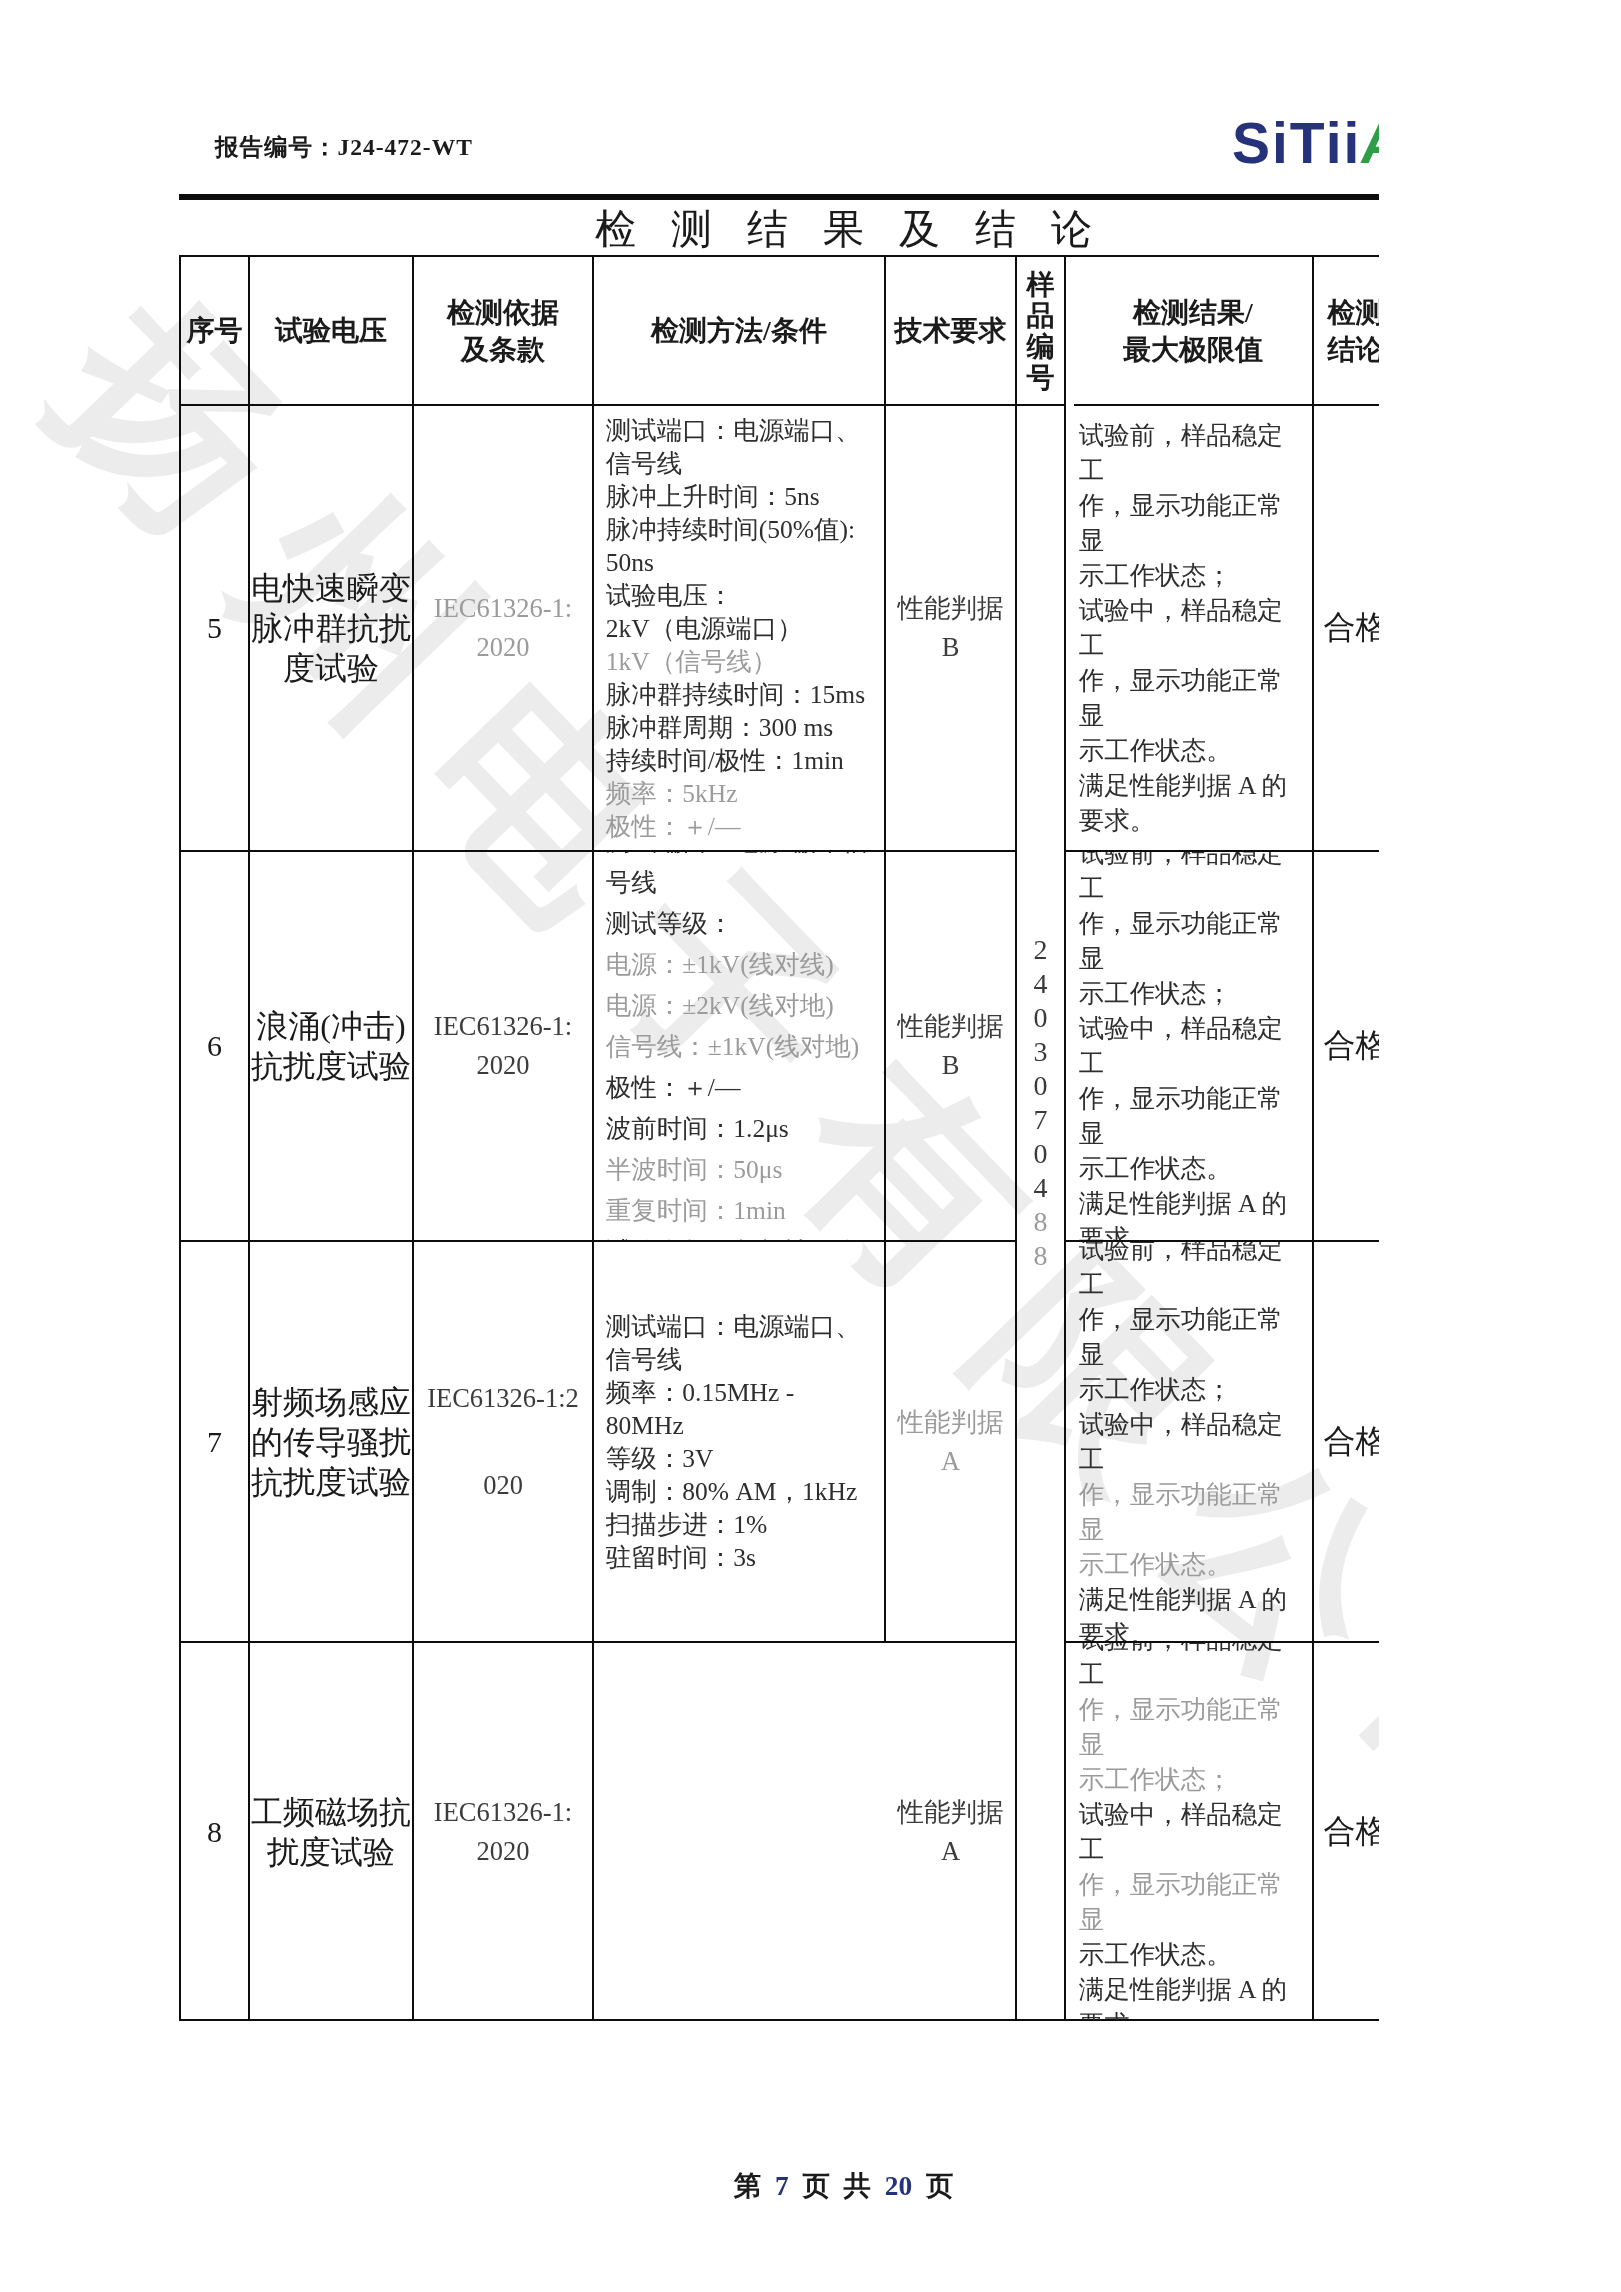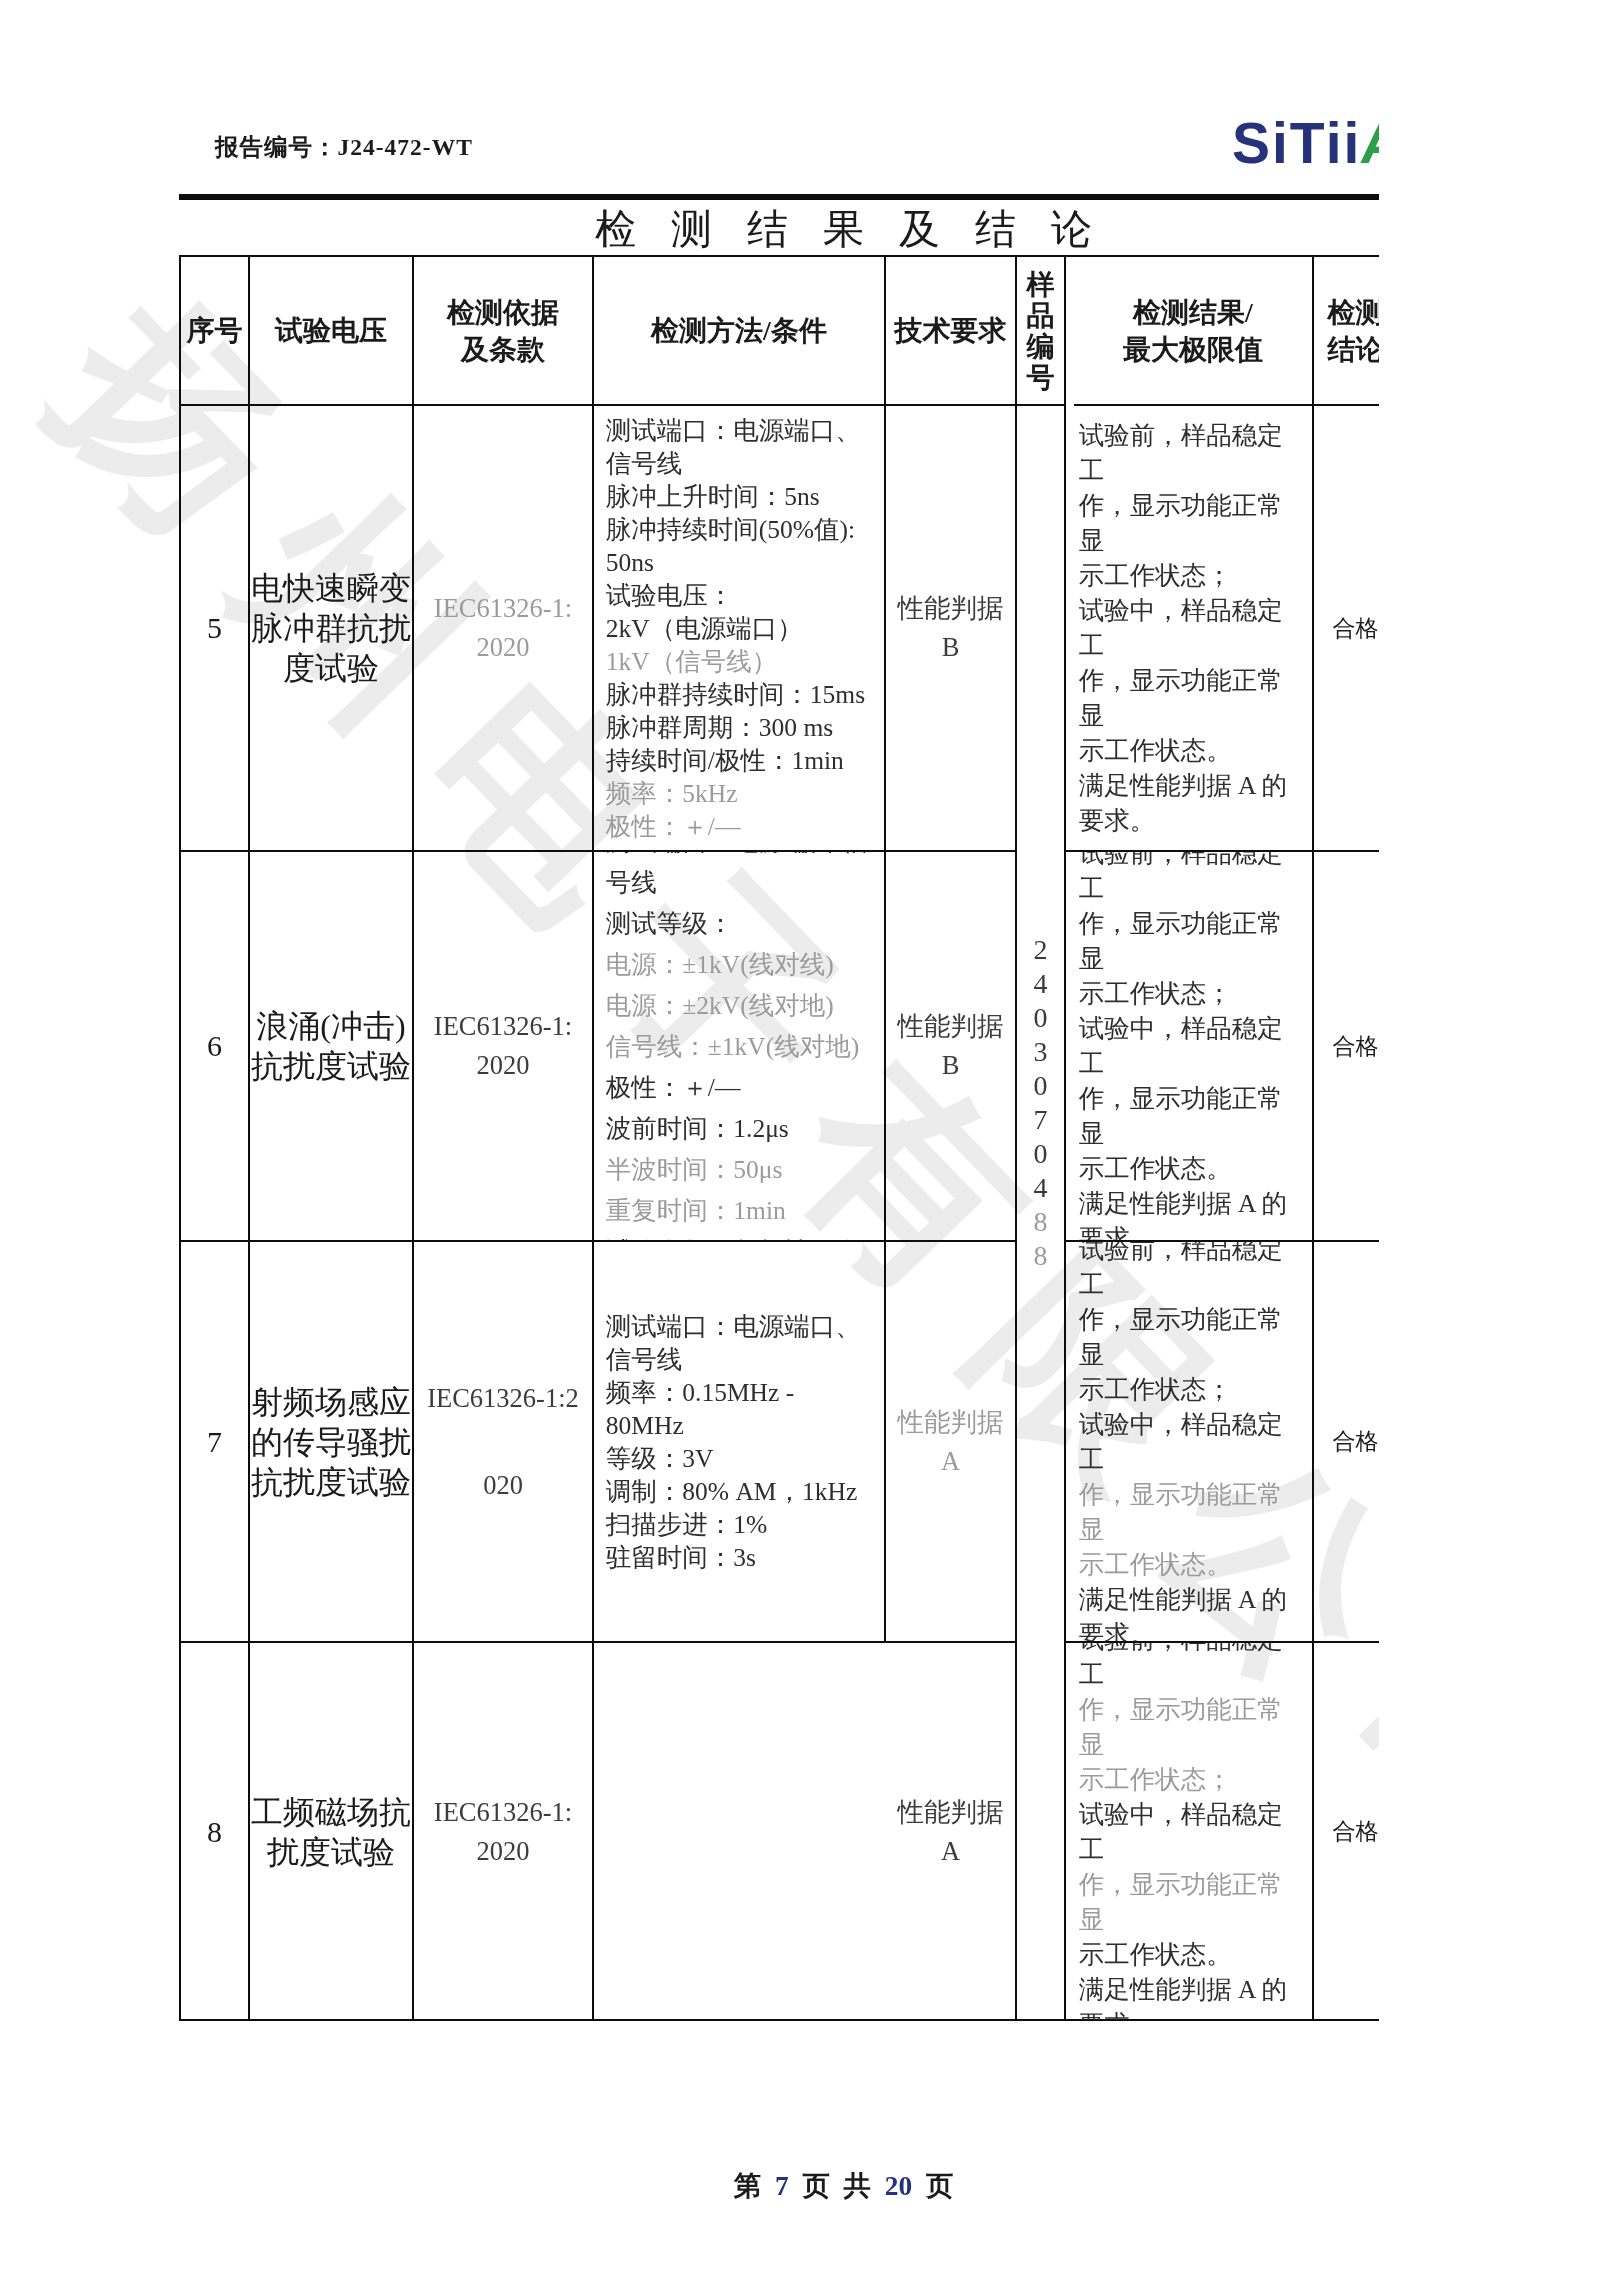--- a/index.html
+++ b/index.html
@@ -40,21 +40,21 @@
   .cell.last-col{border-right:none;}
   .cell.last-row{border-bottom:none;}
   .th{font-weight:bold;font-size:28px;line-height:37px;text-align:center;}
   .th.vertical{line-height:31px;}
   .c-seq{font-size:30px;}
   .c-item{font-size:32px;line-height:40px;text-align:center;}
   .c-basis{font-size:26.5px;line-height:39px;text-align:center;color:#3c3c3c;}
   .c-method{font-size:25.5px;line-height:33px;align-items:flex-start;text-align:left;padding:3.9px 7.8px 3.9px 11.8px;color:#2e2e2e;}
   .c-tech{font-size:26.5px;line-height:39px;text-align:center;color:#3c3c3c;}
   .c-result{font-size:25.5px;line-height:35px;align-items:flex-start;text-align:left;padding:3.9px 5.9px 3.9px 12.7px;color:#2e2e2e;}
-  .c-conclusion{font-size:23px;}
+  .c-conclusion{font-size:32px;}
   .c-remark{font-size:26.5px;}
   .c-sample{justify-content:flex-start;font-size:28px;line-height:34px;color:#3a3a3a;}
   .c-sample .digits{margin-top:527px;display:flex;flex-direction:column;align-items:center;}
   .muted{color:#9b9b9b;}
   
   #page-indicator{position:absolute;left:179px;top:2168px;width:1329px;text-align:center;
                   font-size:27.4px;font-weight:bold;z-index:2;}
   #page-indicator span{margin:0 6.9px;}
   .num-navy{color:#26337b;}
 </style>

